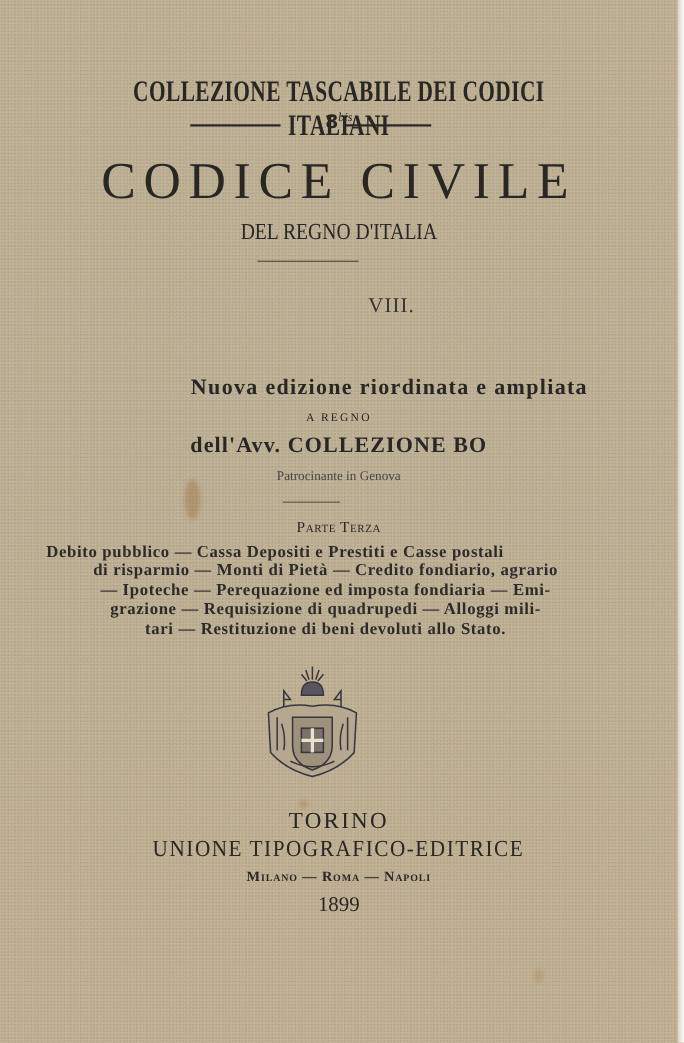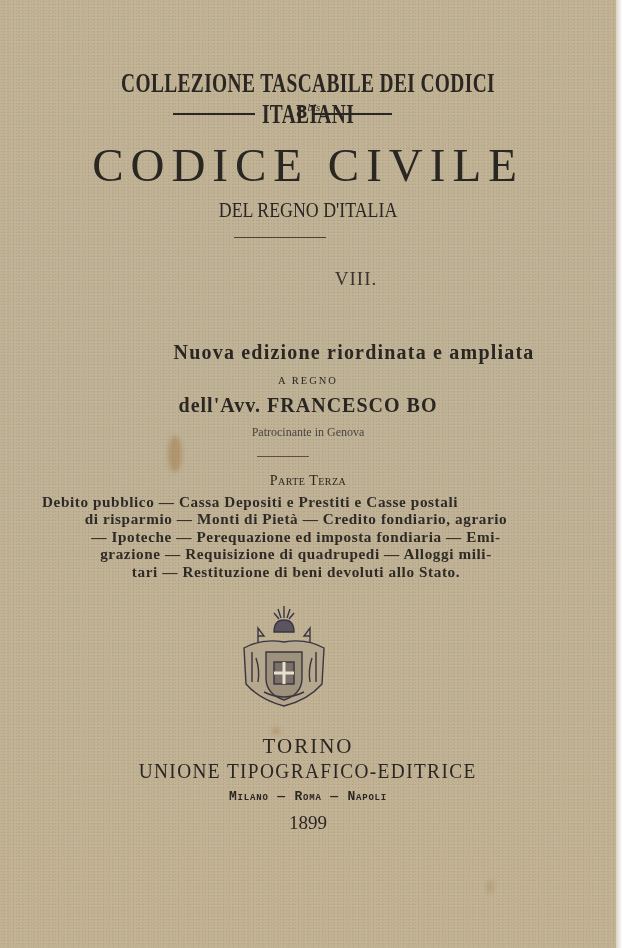--- a/index.html
+++ b/index.html
@@ -52,21 +52,21 @@
   #parte { top: 473px; font-size: 14px; font-variant: small-caps; letter-spacing: 0.5px; }
   #contents {
     position: absolute; top: 493px; left: 42px; width: 488px;
     font-family: "Liberation Serif", serif; font-size: 15.2px; line-height: 17.4px;
     font-weight: bold; color: #2e2a26; letter-spacing: 0.6px;
   }
   #contents div { white-space: nowrap; }
   #contents .ind { padding-left: 20px; text-align: center; }
   #torino { top: 734px; font-size: 21px; letter-spacing: 2px; }
   #unione { top: 759px; font-size: 21px; letter-spacing: 1.5px; }
-  #citta { top: 789px; font-size: 13px; font-variant: small-caps; font-weight: bold; letter-spacing: 0.8px; font-family: Liberation Mono, monospace; }
+  #citta { top: 789px; font-size: 13px; font-variant: small-caps; font-weight: bold; letter-spacing: 0.8px; }
   #anno { top: 812px; font-size: 19px; }
   #crest { position: absolute; left: 238px; top: 604px; width: 92px; height: 106px; }
 </style>
 </head>
 <body>
 
 <div class="page">
   <div class="stain" style="left:168px;top:436px;width:14px;height:36px;"></div>
   <div class="stain" style="left:272px;top:728px;width:8px;height:6px;"></div>
   <div class="stain" style="left:486px;top:880px;width:8px;height:14px;opacity:0.6;"></div>
@@ -83,21 +83,21 @@
 
   <div id="codice" class="center serif">CODICE CIVILE</div>
   <div id="regno" class="center serif">
     <span class="cond" style="transform:scaleX(0.85)">DEL REGNO D'ITALIA</span>
   </div>
   <div class="rule thin" style="left:234px;top:237px;width:92px;"></div>
 
   <div id="viii" class="center serif">VIII.</div>
   <div id="nuova" class="center">Nuova edizione riordinata e ampliata</div>
   <div id="acura" class="center serif">A REGNO</div>
-  <div id="autore" class="center serif">dell'Avv. FRANCESCO BO</div>
+  <div id="autore" class="center serif">dell'Avv. COLLEZIONE BO</div>
   <div id="patro" class="center serif">Patrocinante in Genova</div>
   <div class="rule thin" style="left:257px;top:456px;width:52px;background:#6a4a3a;"></div>
 
   <div id="parte" class="center serif">Parte Terza</div>
 
   <div id="contents">
     <div>Debito pubblico — Cassa Depositi e Prestiti e Casse postali</div>
     <div class="ind">di risparmio — Monti di Pietà — Credito fondiario, agrario</div>
     <div class="ind">— Ipoteche — Perequazione ed imposta fondiaria — Emi-</div>
     <div class="ind">grazione — Requisizione di quadrupedi — Alloggi mili-</div>

